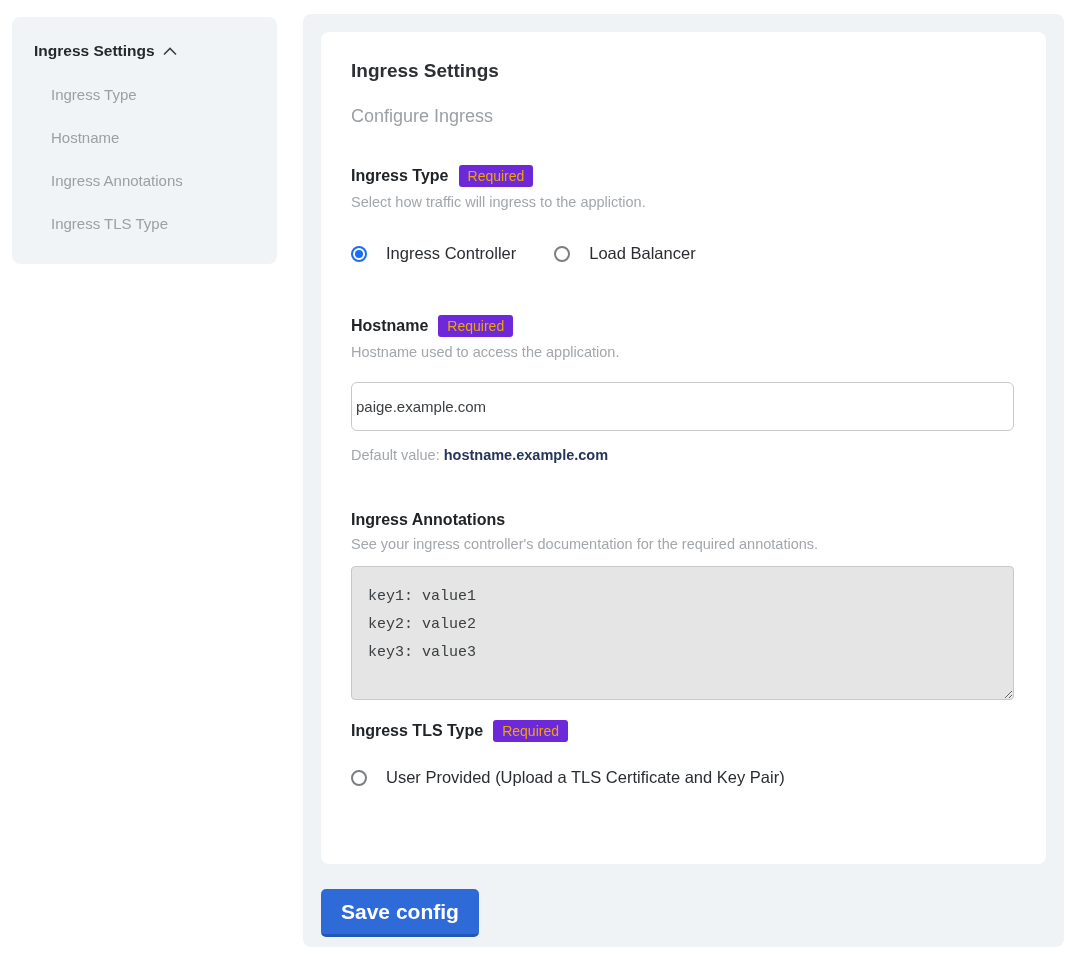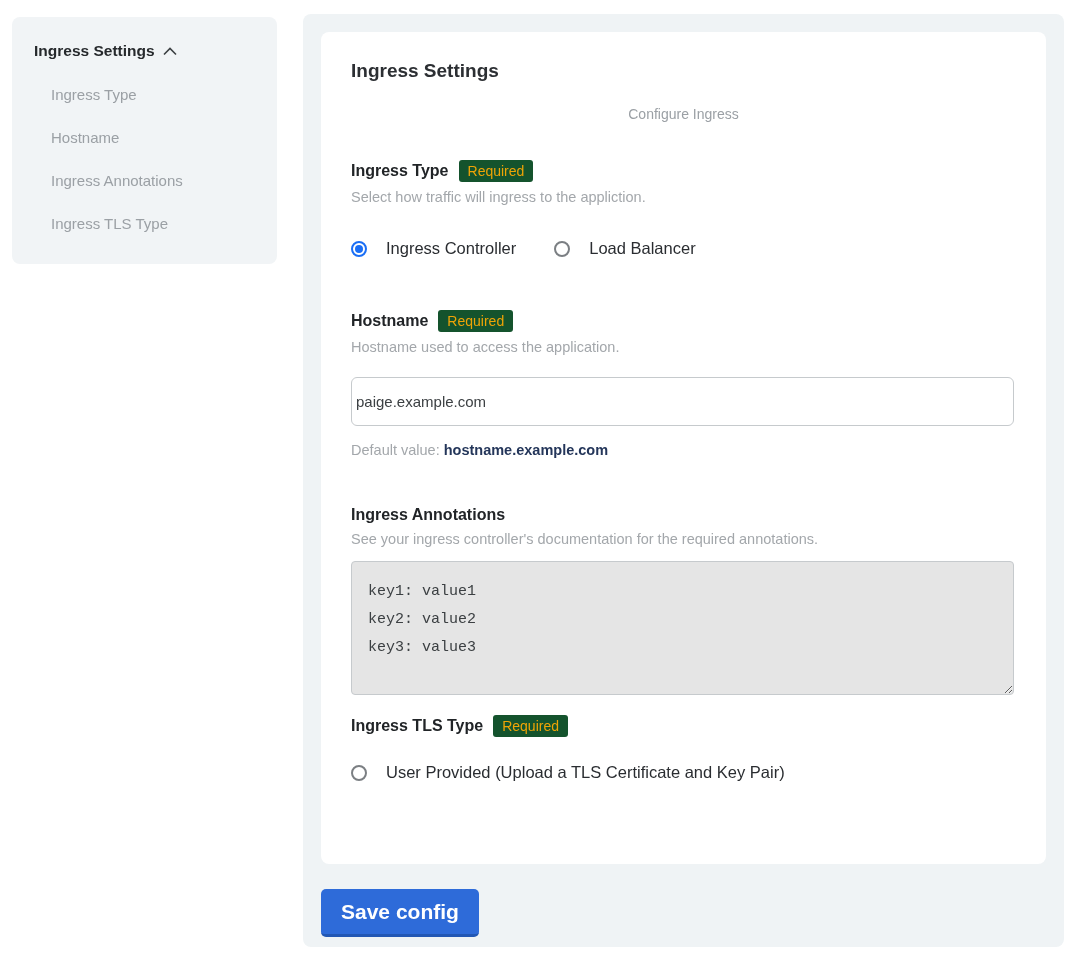--- a/index.html
+++ b/index.html
@@ -30,27 +30,27 @@
     width: 761px; height: 933px;
     background: #eff3f5; border-radius: 8px;
   }
   .card {
     margin: 18px 0 0 18px;
     width: 725px; height: 832px;
     background: #ffffff; border-radius: 8px;
     padding: 28px 30px 24px 30px;
   }
   .card-title { font-size: 19px; font-weight: bold; color: #2c2f33; }
-  .card-subtitle { margin-top: 24px; font-size: 14px; color: #9ba0a5; text-align: center; }
+  .card-subtitle { margin-top: 24px; font-size: 18px; color: #9ba0a5; }
 
   .section-head { display: flex; align-items: center; }
   .section-label { font-size: 16px; font-weight: bold; color: #212427; }
   .badge {
     margin-left: 10px;
-    background: #14532d; color: #efa406;
+    background: #6d28d9; color: #efa406;
     font-size: 14px; padding: 3px 9px; border-radius: 3px;
   }
   .section-desc { margin-top: 7px; font-size: 14.5px; color: #a3a7ab; }
 
   .sec-ingress-type { margin-top: 38px; }
   .radio-row { margin-top: 34px; display: flex; align-items: center; }
   .radio-option { display: flex; align-items: center; cursor: pointer; }
   .radio-option + .radio-option { margin-left: 38px; }
   .radio-circle {
     width: 16px; height: 16px; border-radius: 50%;

